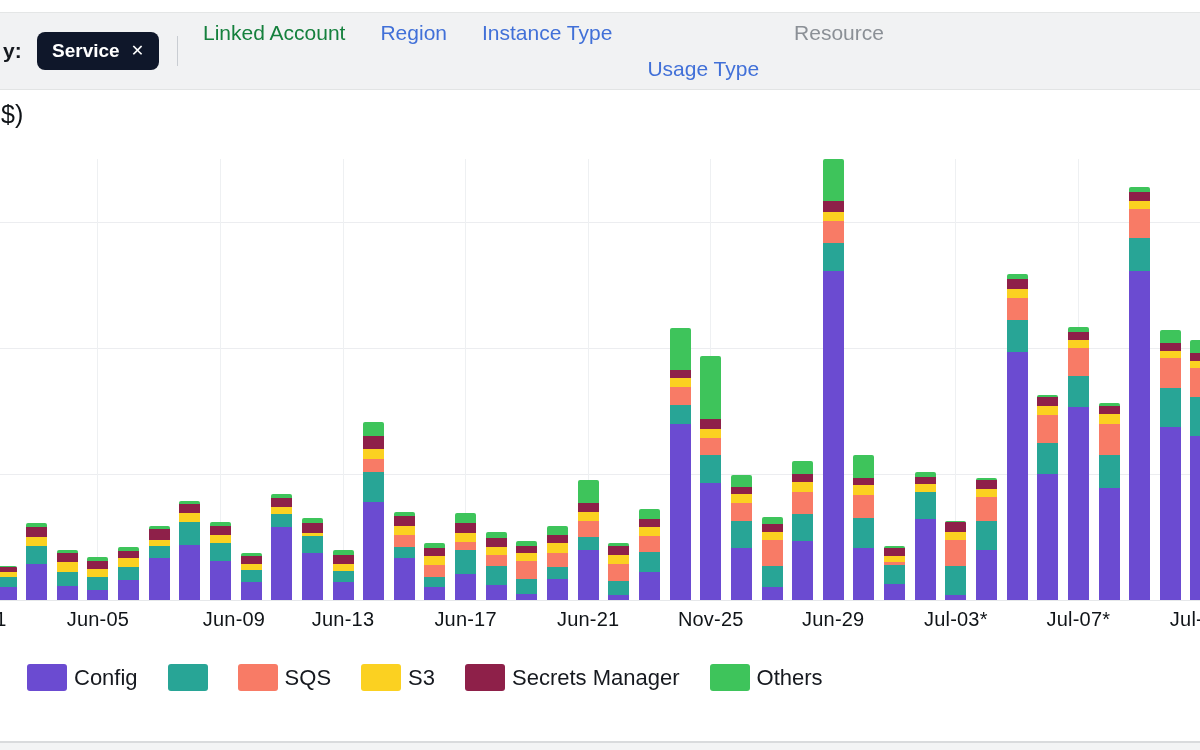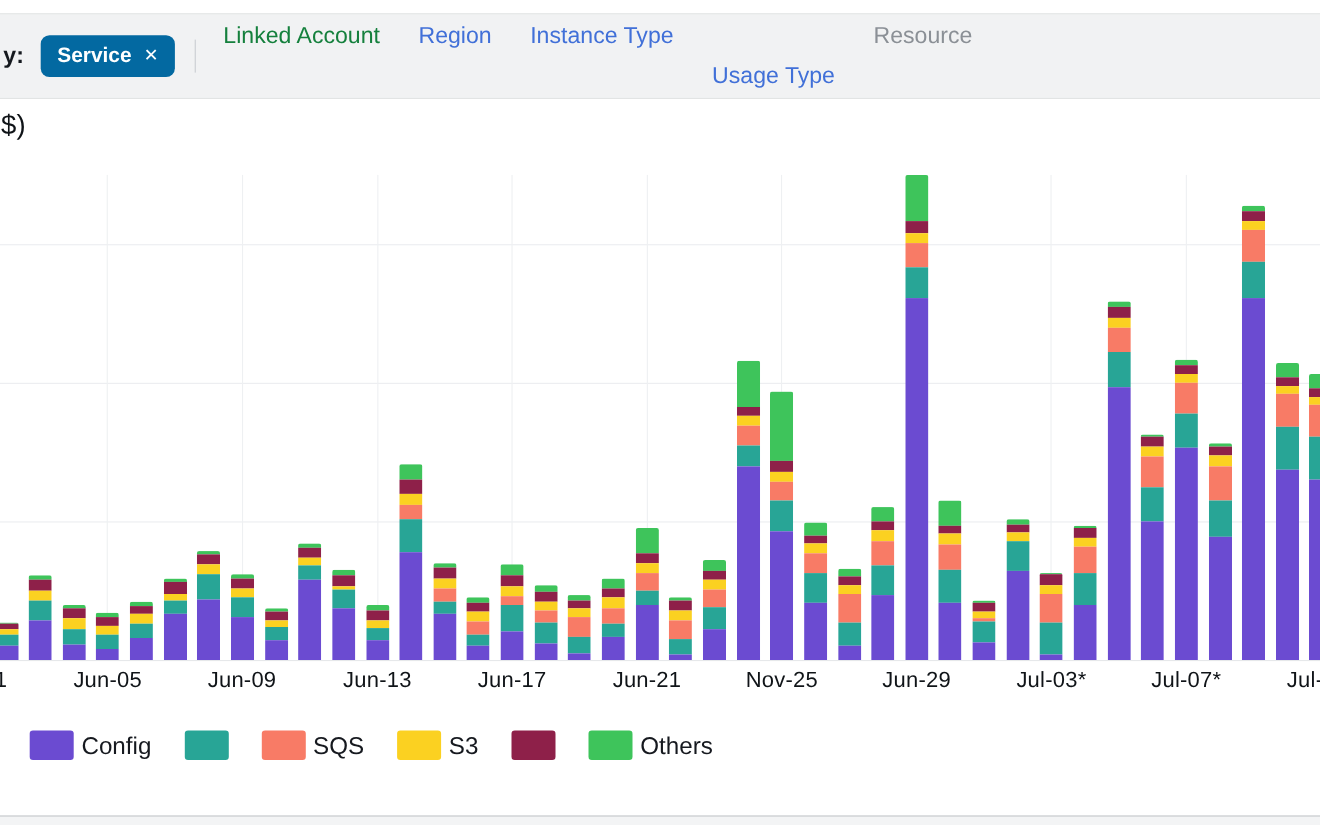--- a/index.html
+++ b/index.html
@@ -60,21 +60,21 @@
   .lg-label{margin-left:7px;font-size:22px;color:#16191f;white-space:nowrap;}
   
   .bottom-line{position:absolute;left:0;top:741px;width:1200px;height:2px;background:#d9dbdd;}
   .bottom-fill{position:absolute;left:0;top:743px;width:1200px;height:7px;background:#f3f4f5;}
 </style>
 </head>
 <body>
 
 <div class="filter-bar">
   <span class="group-by">y:</span>
-  <span class="chip" style="background: #0369a1;">
+  <span class="chip" style="background: #0f172a;">
     <span>Service</span>
     <span class="x">✕</span>
   </span>
   <span class="vdiv"></span>
   <span class="nav">
       <span class="nav-link" style="color: #15803d;">Linked Account</span>
       <span class="nav-link" style="color: rgb(65, 112, 216);">Region</span>
       <span class="nav-link" style="color: rgb(65, 112, 216);">Instance Type</span>
       <span class="nav-link" style="color: rgb(65, 112, 216); margin-top: 36px;">Usage Type</span>
       <span class="nav-link disabled" style="color: rgb(139, 144, 150);">Resource</span>
@@ -401,21 +401,21 @@
       <div class="seg" style="height: 29px; background: rgb(248, 123, 102);"></div>
       <div class="seg" style="height: 7.6px; background: rgb(251, 209, 33);"></div>
       <div class="seg" style="height: 7.6px; background: rgb(142, 32, 73);"></div>
       <div class="seg" style="height: 12.6px; background: rgb(62, 196, 91);"></div>
     </div>
   </div>
 <div class="axis-line"></div>
 <div class="xlabels">
     <div class="xlabel" style="left: -24.64px;">Jun-01</div>
     <div class="xlabel" style="left: 97.92px;">Jun-05</div>
-    <div class="xlabel" style="left: 220px;">Jun-09</div>
+    <div class="xlabel" style="left: 234px;">Jun-09</div>
     <div class="xlabel" style="left: 343.04px;">Jun-13</div>
     <div class="xlabel" style="left: 465.6px;">Jun-17</div>
     <div class="xlabel" style="left: 588.16px;">Jun-21</div>
     <div class="xlabel" style="left: 710.72px;">Nov-25</div>
     <div class="xlabel" style="left: 833.28px;">Jun-29</div>
     <div class="xlabel" style="left: 955.84px;">Jul-03*</div>
     <div class="xlabel" style="left: 1078.4px;">Jul-07*</div>
     <div class="xlabel" style="left: 1200.96px;">Jul-11*</div>
   </div>
 
@@ -430,20 +430,21 @@
     <div class="lg-item">
       <div class="lg-swatch" style="background: rgb(248, 123, 102);"></div>
       <div class="lg-label">SQS</div>
     </div>
     <div class="lg-item">
       <div class="lg-swatch" style="background: rgb(251, 209, 33);"></div>
       <div class="lg-label">S3</div>
     </div>
     <div class="lg-item">
       <div class="lg-swatch" style="background: rgb(142, 32, 73);"></div>
+      <div class="lg-label">Secrets Manager</div>
     </div>
     <div class="lg-item">
       <div class="lg-swatch" style="background: rgb(62, 196, 91);"></div>
       <div class="lg-label">Others</div>
     </div>
   </div>
 
 <div class="bottom-line"></div>
 <div class="bottom-fill"></div>
 

